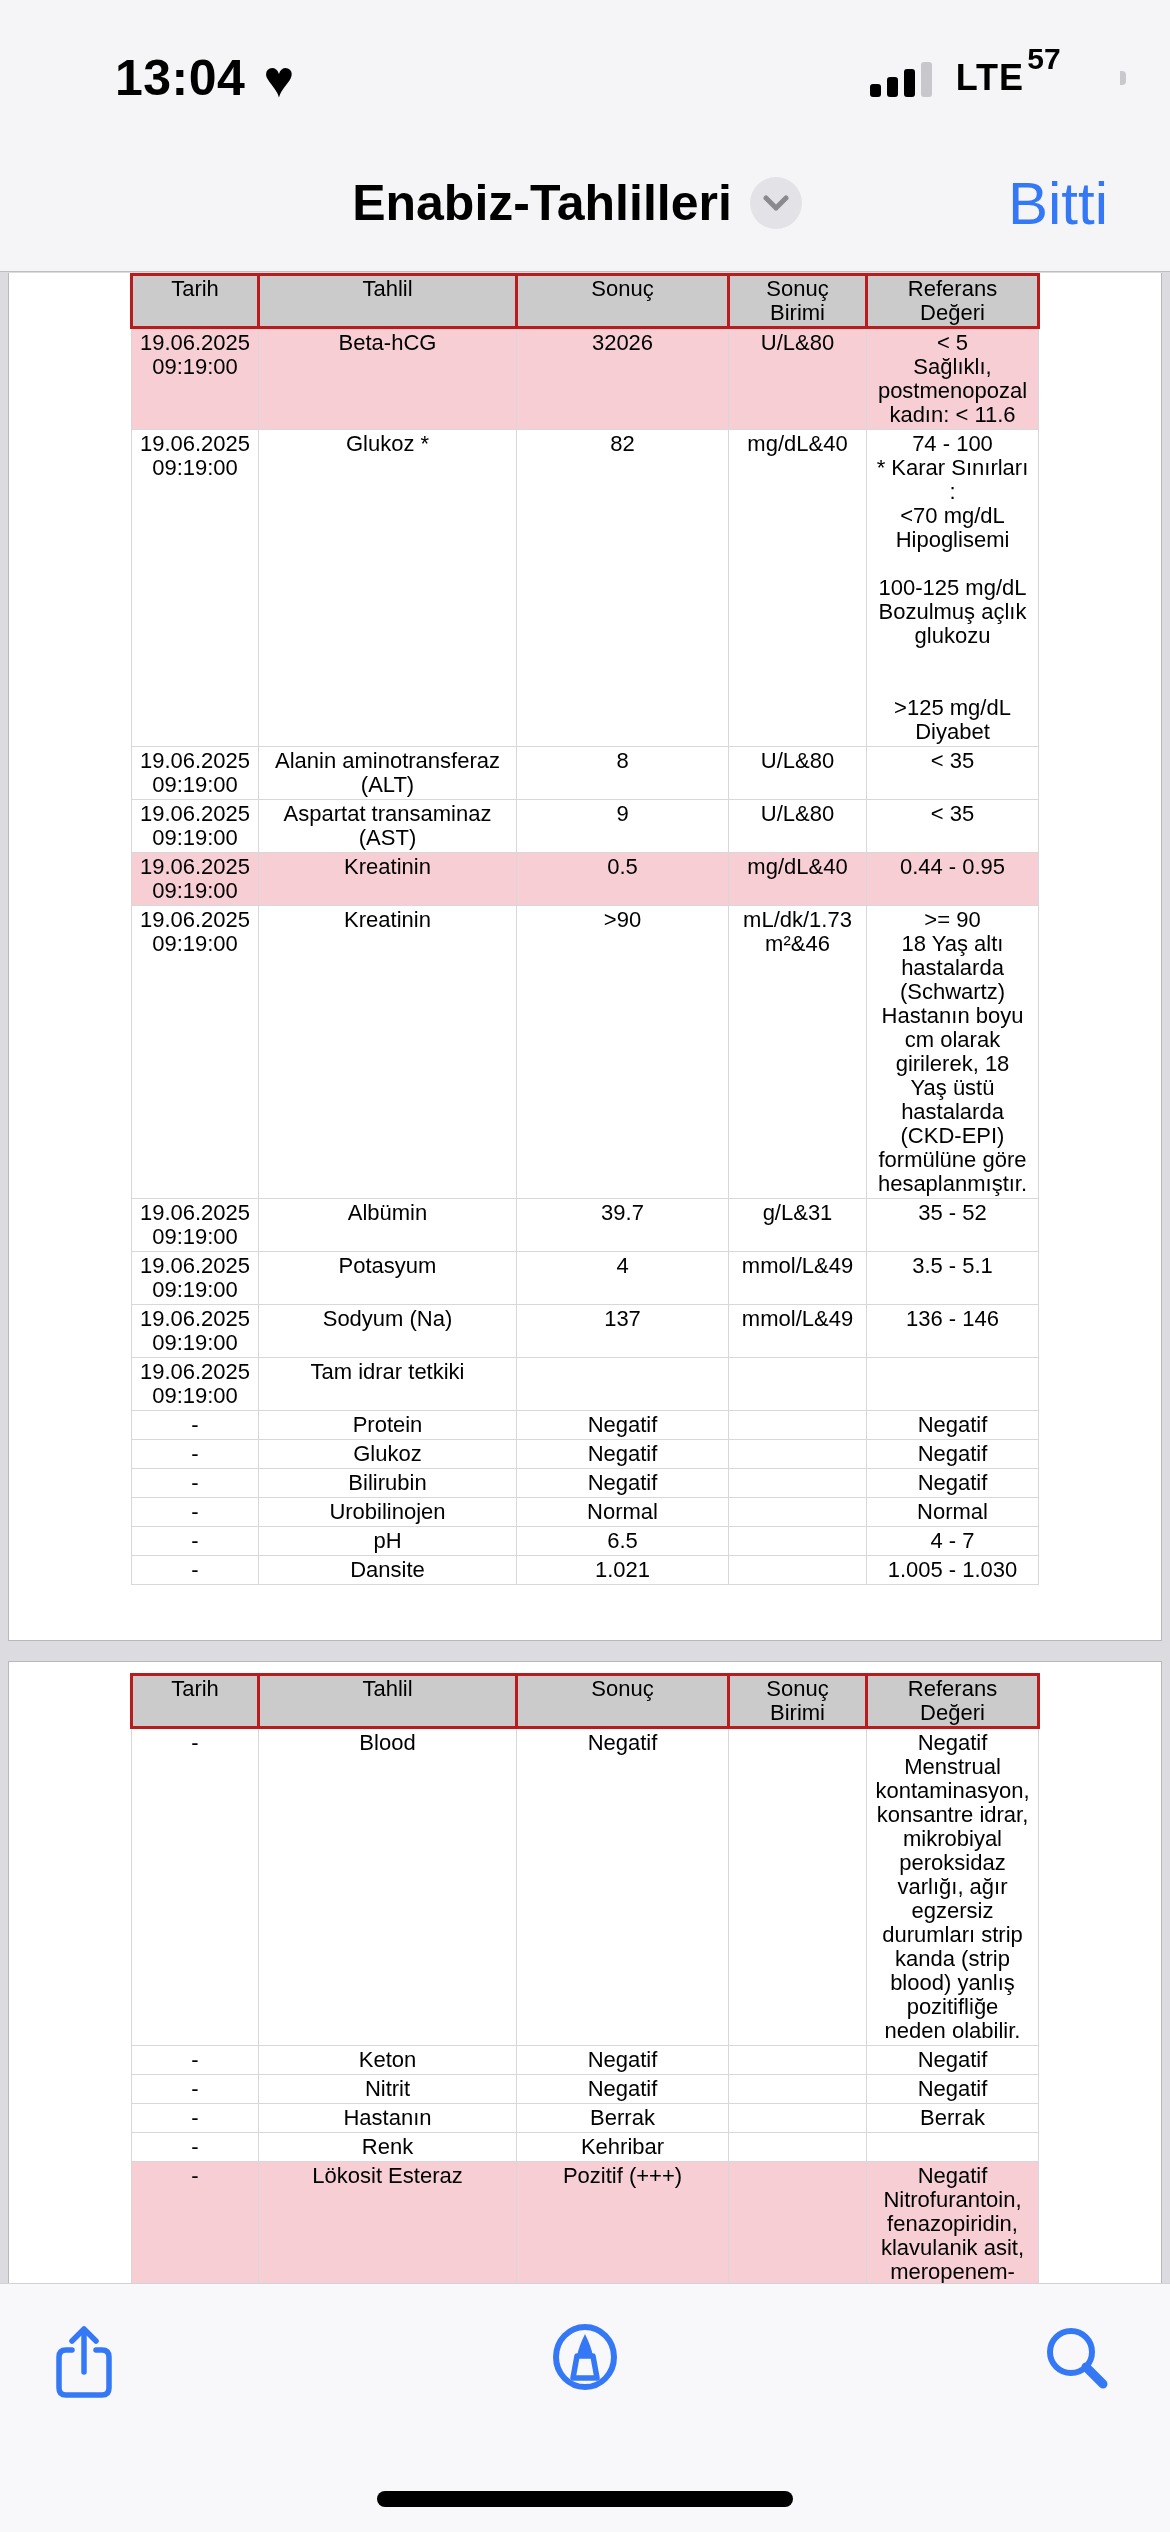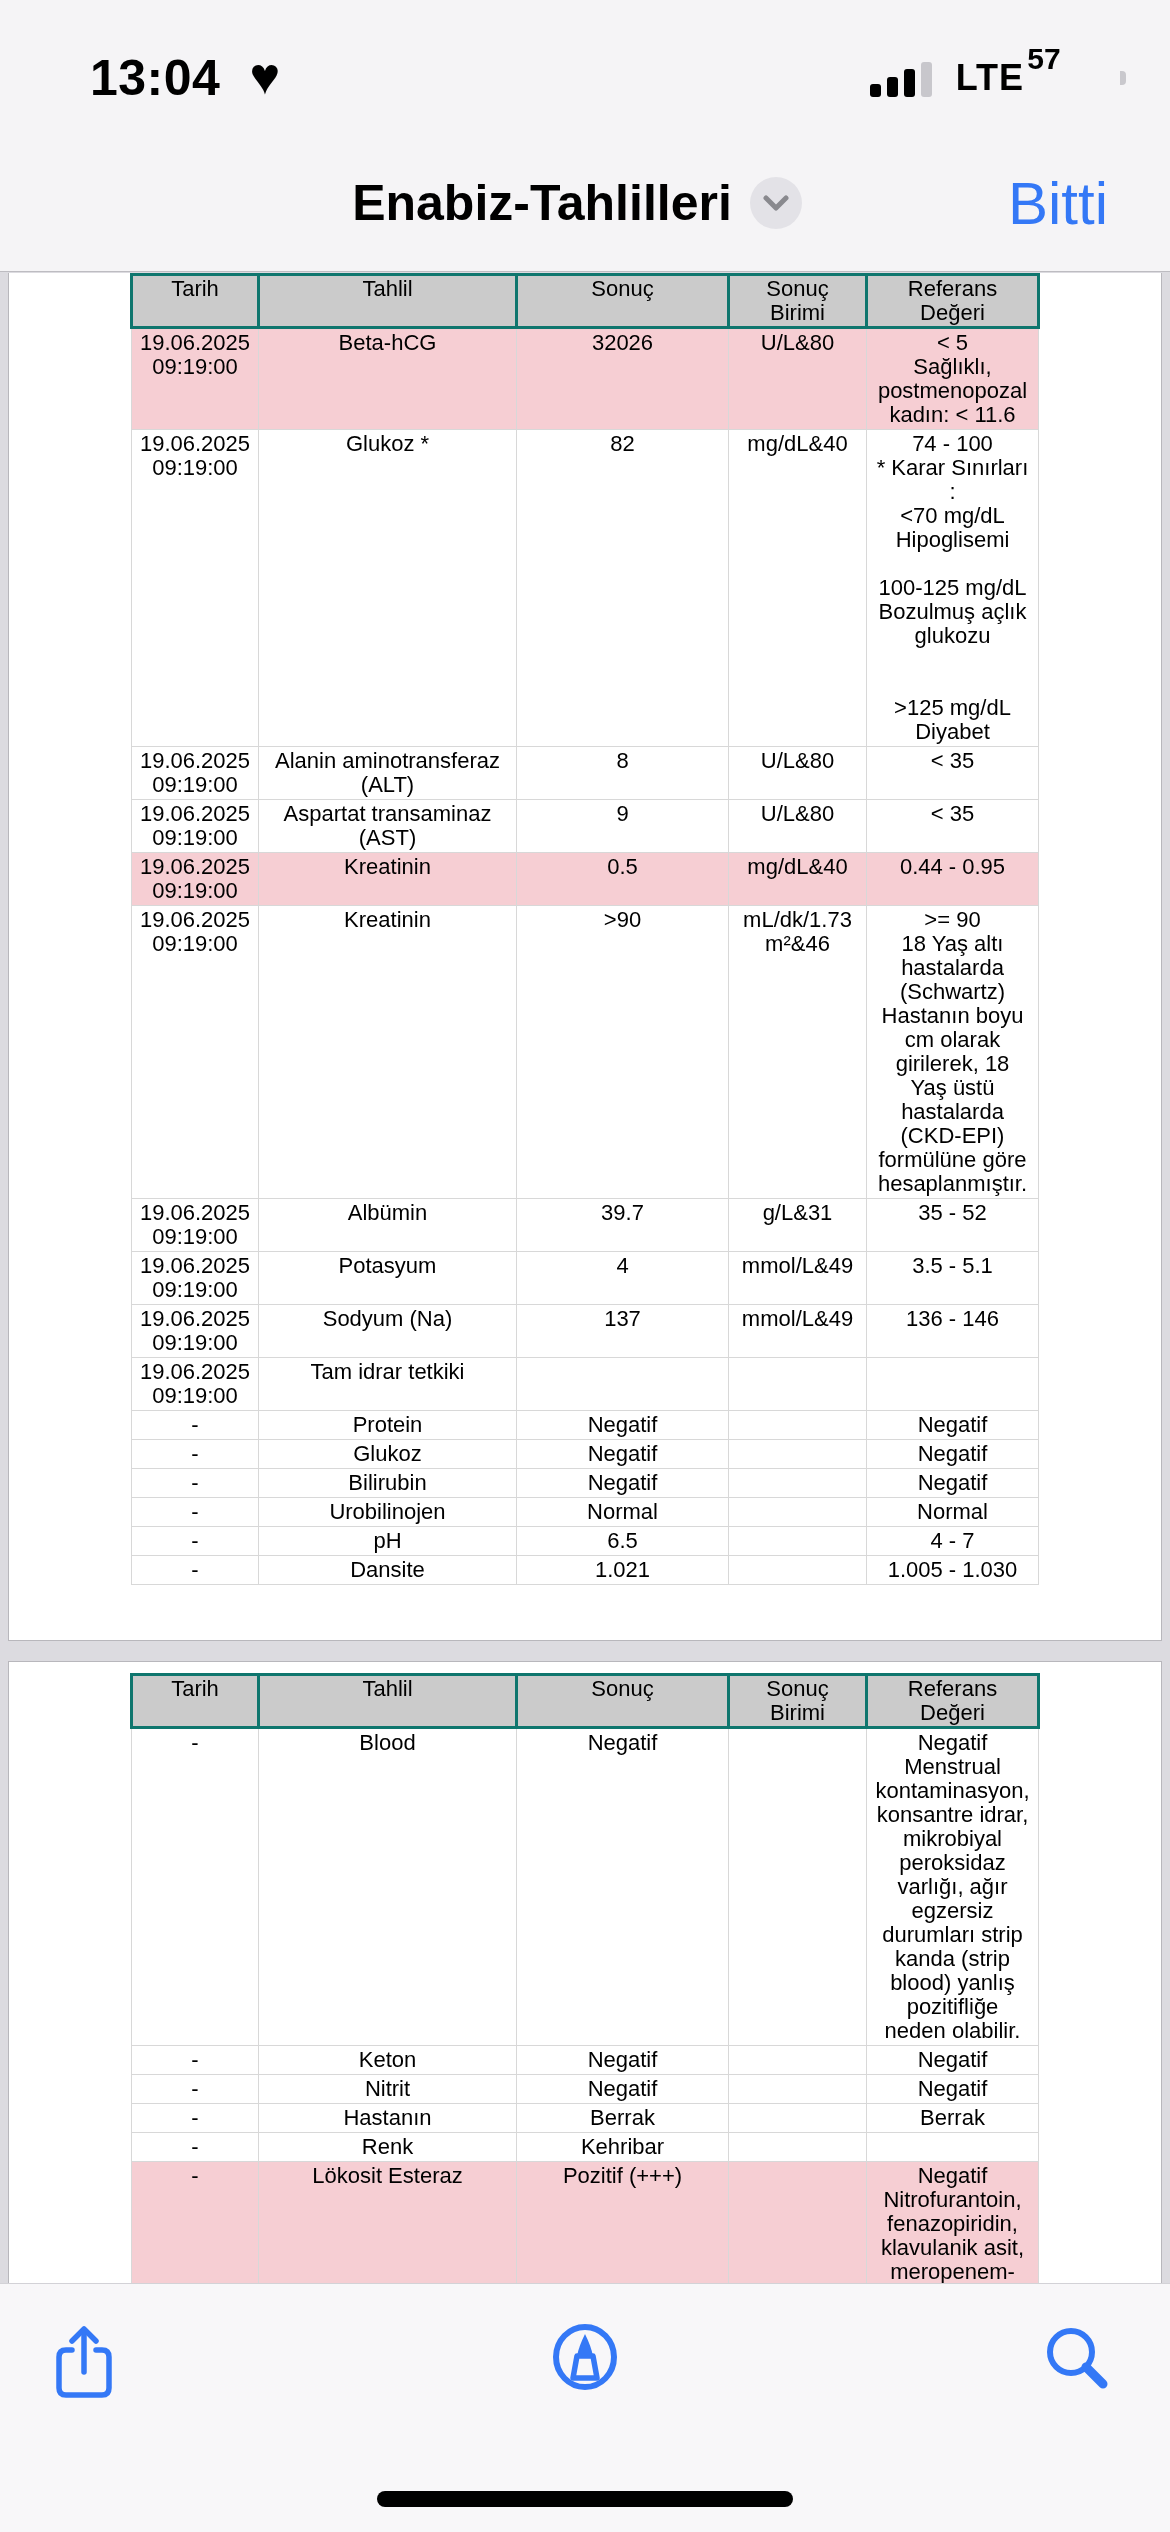--- a/index.html
+++ b/index.html
@@ -13,21 +13,21 @@
 
   
   .chrome {
     position:absolute; top:0; left:0; right:0; height:272px;
     background:#f5f4f6; border-bottom:1px solid #bdbcc1; z-index:5;
   }
   .status-bar {
     position:absolute; top:38px; left:90px; right:44px; height:80px;
     display:flex; align-items:center; justify-content:space-between;
   }
-  .status-left { display:flex; align-items:center; gap:29px; }
+  .status-left { display:flex; align-items:flex-end; gap:18px;margin-left:25px; }
   .time { font-size:50px; font-weight:700; letter-spacing:0.5px; }
   .heart { font-size:52px; line-height:1; transform:translateY(-2px); }
   .status-right { display:flex; align-items:center; gap:20px; }
   .lte { font-size:36px; font-weight:600; letter-spacing:1px; }
   .battery-wrap { position:relative; width:82px; height:38px; }
   .battery {
     position:relative; width:74px; height:38px; border-radius:11px;
     background:#c9c8cd; overflow:hidden;
   }
   .battery-fill { position:absolute; left:0; top:0; bottom:0; width:57%; background:var(--battery-yellow,#f2ca44); }
@@ -64,21 +64,21 @@
 
   table.lab {
     border-collapse:collapse; table-layout:fixed;
     width:907px; margin-left:121px;
     font-size:22px; line-height:24px;
   }
   table.lab col.c1{width:127px} table.lab col.c2{width:258px}
   table.lab col.c3{width:212px} table.lab col.c4{width:138px} table.lab col.c5{width:172px}
   table.lab th {
     background:var(--header-gray,#cbcbcb); font-weight:400;
-    border:3px solid #0f766e; padding:1px 4px; text-align:center; vertical-align:top;
+    border:3px solid #b91c1c; padding:1px 4px; text-align:center; vertical-align:top;
     white-space:pre-line;
   }
   table.lab td {
     border:1px solid #d8d8d8; padding:2px 4px; text-align:center; vertical-align:top;
     white-space:pre-line; word-wrap:break-word;
   }
   table.lab tr.hl td { background:var(--pink,#f6ced3); }
 
   
   .toolbar {

